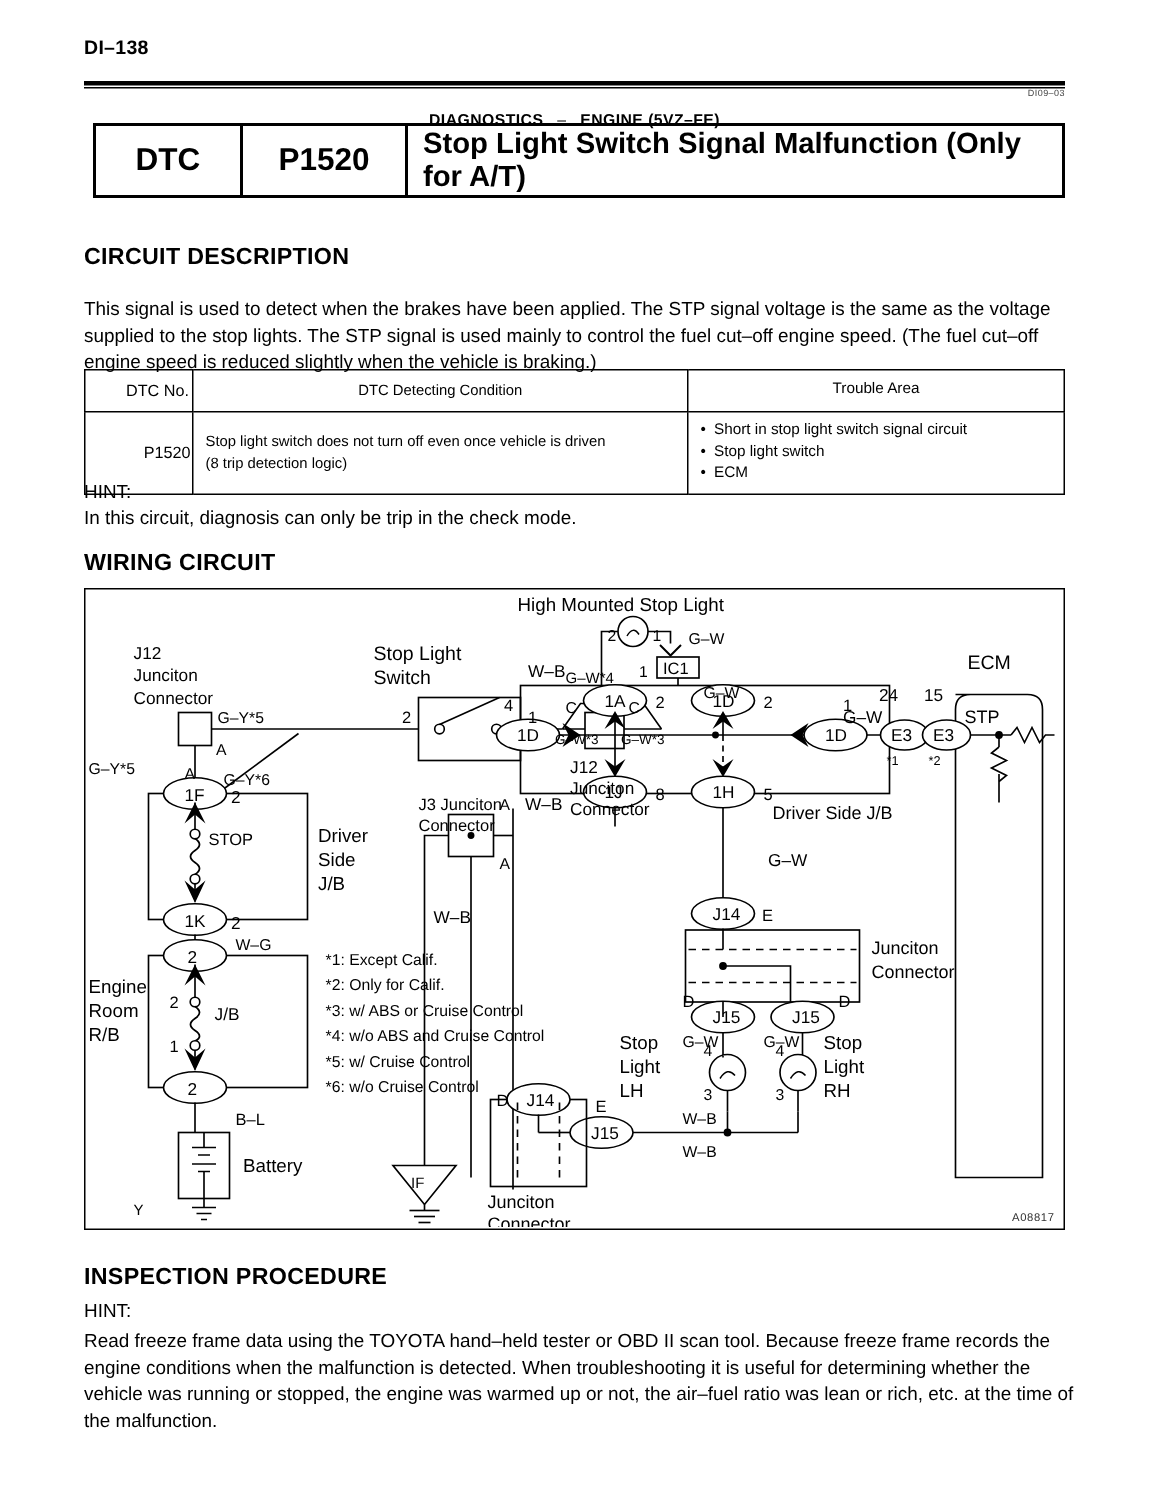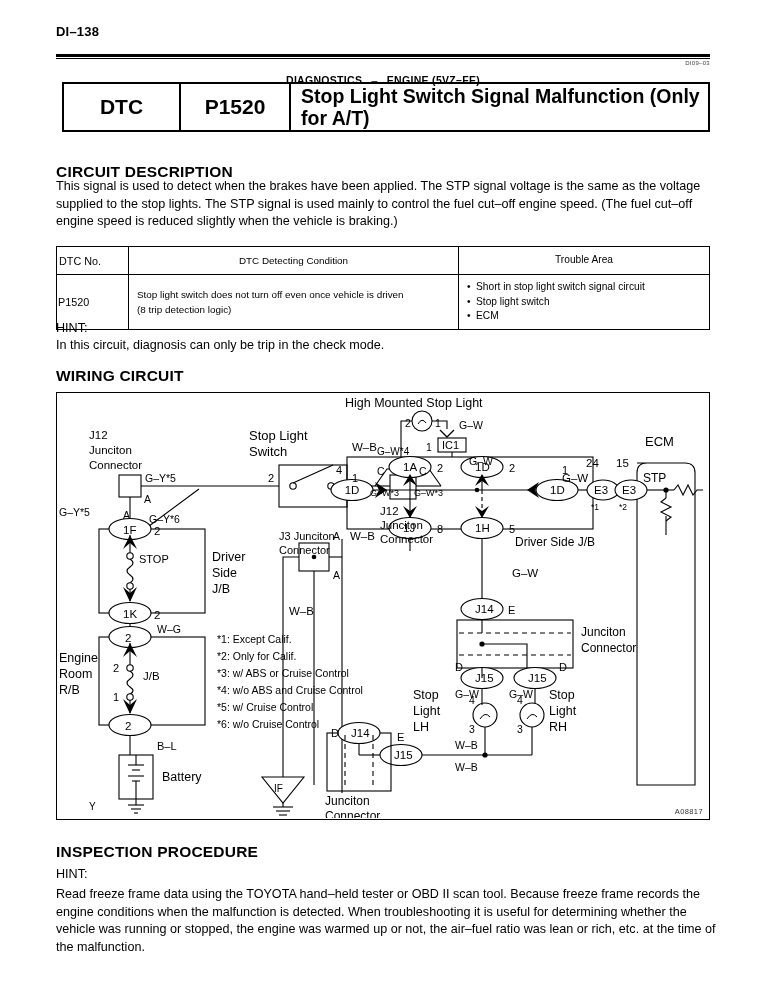--- a/index.html
+++ b/index.html
@@ -18,33 +18,33 @@
   .pg-num { position:absolute; left:56px; top:24px; font-size:13px; font-weight:bold; letter-spacing:.2px; }
   .hdr-center { position:absolute; left:0; top:38px; width:766px; text-align:center; font-size:10.5px; font-weight:bold; letter-spacing:.3px;margin-top:36px; }
   .hdr-center .sep { font-weight:normal; padding:0 6px; }
   .hdr-center .eng { font-weight:bold; }
   .hdr-rule { position:absolute; left:56px; top:54px; width:654px; height:3px; background:#000; }
   .hdr-rule::after { content:""; position:absolute; left:0; top:4px; width:100%; height:1px; background:#000; }
   .doc-code { position:absolute; right:56px; top:60px; font-size:6px; color:#444; letter-spacing:.3px; }
 
   
   .dtc-block { position:absolute; left:62px; top:82px; width:648px; height:50px; border:2.5px solid #000; display:flex; }
-  .dtc-c1 { width:117px; border-right:2px solid #000; display:flex; align-items:center; justify-content:center; font-size:21px; font-weight:bold; }
+  .dtc-c1 { width:98px; border-right:2px solid #000; display:flex; align-items:center; justify-content:center; font-size:21px; font-weight:bold; }
   .dtc-c2 { width:110px; border-right:2px solid #000; display:flex; align-items:center; justify-content:center; font-size:21px; font-weight:bold; }
   .dtc-c3 { flex:1; display:flex; align-items:center; padding:2px 0 0 10px; font-size:19.5px; font-weight:bold; line-height:1.12; }
 
   
   .sec-h { position:absolute; font-size:15.5px; font-weight:bold; letter-spacing:.2px; }
   .body-p { position:absolute; font-size:12.6px; line-height:17.5px; }
 
   
   .cond-table { position:absolute; left:56px; top:246px; width:654px; border:1.4px solid #000; border-collapse:collapse; }
   .cond-table td, .cond-table th { border:1.1px solid #000; font-weight:normal; }
   .cond-table thead td { text-align:center; font-size:10.6px; padding:4px 2px; }
-  .cond-table .c-no { width:72px; text-align:left; font-size:10.8px; }
+  .cond-table .c-no { width:72px; text-align:right; font-size:10.8px; }
   .cond-table .c-cond { width:330px; font-size:9.9px; padding:6px 8px; line-height:15px; }
   .cond-table .c-area { font-size:10.2px; padding:5px 8px; line-height:14.5px; }
   .cond-table .c-area div { white-space:nowrap; }
   .bullet { display:inline-block; width:9px; }
 
   
   .wd-frame { position:absolute; left:56px; top:392px; width:654px; height:428px; border:1.6px solid #000; }
   .wd-code { position:absolute; right:6px; bottom:3px; font-size:7.5px; color:#333; letter-spacing:.4px;margin-left:44px; }
   #wd-svg { position:absolute; left:0; top:0; }
 
@@ -65,21 +65,21 @@
   <div class="hdr-rule"></div>
   <div class="doc-code">DI09–03</div>
 
   <div class="dtc-block">
     <div class="dtc-c1">DTC</div>
     <div class="dtc-c2">P1520</div>
     <div class="dtc-c3">Stop Light Switch Signal Malfunction (Only for A/T)</div>
   </div>
 
   <div class="sec-h" style="left:56px; top:163px;">CIRCUIT DESCRIPTION</div>
-  <div class="body-p" style="left:56px; top:178px; width:660px;">This signal is used to detect when the brakes have been applied. The STP signal voltage is the same as the voltage supplied to the stop lights. The STP signal is used mainly to control the fuel cut–off engine speed. (The fuel cut–off engine speed is reduced slightly when the vehicle is braking.)</div>
+  <div class="body-p" style="left:56px; top:198px; width:660px;">This signal is used to detect when the brakes have been applied. The STP signal voltage is the same as the voltage supplied to the stop lights. The STP signal is used mainly to control the fuel cut–off engine speed. (The fuel cut–off engine speed is reduced slightly when the vehicle is braking.)</div>
 
   <table class="cond-table">
     <thead>
       <tr>
         <td class="c-no">DTC No.</td>
         <td class="c-cond">DTC Detecting Condition</td>
         <td class="c-area" style="text-align:center;">Trouble Area</td>
       </tr>
     </thead>
     <tbody>

